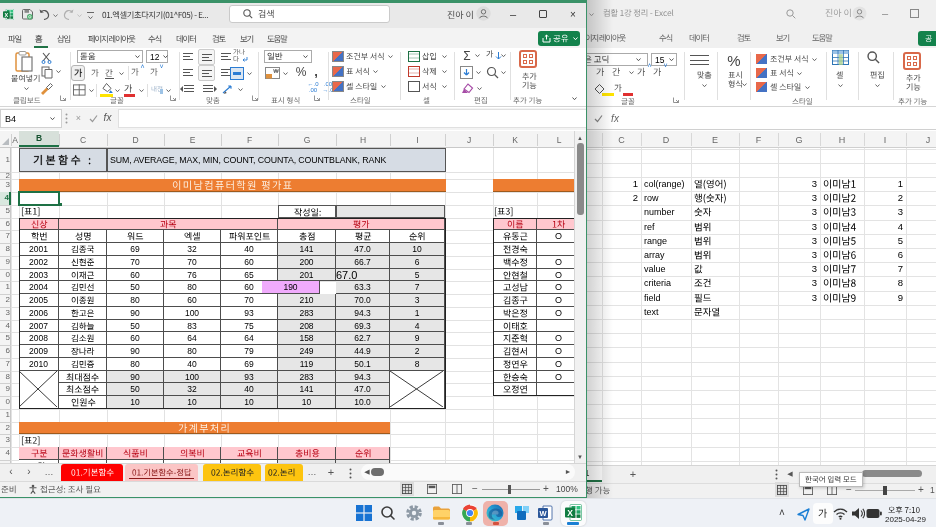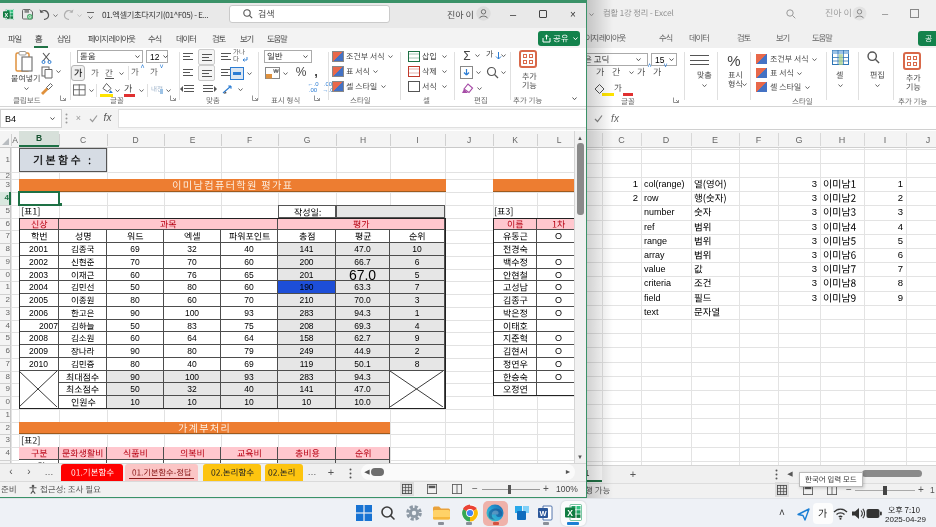--- a/index.html
+++ b/index.html
@@ -1576,20 +1576,23 @@
 <div style="position:absolute;left:19px;top:0.0px;width:88px;height:24.3px;background:#d6dce4;border:1px solid #555;"></div>
 <svg style="position:absolute;left:32.7px;top:0.0px;overflow:visible;" width="61" height="24">
           <g fill="#000" stroke="#000" stroke-width="18" transform="translate(0,16.11) scale(0.011000,-0.011000)">
             <use href="#uAE30" xlink:href="#uAE30" x="0"></use>
             <use href="#uBCF8" xlink:href="#uBCF8" x="1140"></use>
             <use href="#uD568" xlink:href="#uD568" x="2280"></use>
             <use href="#uC218" xlink:href="#uC218" x="3420"></use>
             <use href="#u3A" xlink:href="#u3A" x="5004"></use>
           </g>
         </svg>
+<div style="position:absolute;left:107px;top:0.0px;width:339px;height:24.3px;background:#d6dce4;border:1px solid #555;">
+          <div style="width:100%;height:100%;font-size:8.8px;line-height:23px;padding-left:2px;letter-spacing:-0.1px;">SUM, AVERAGE, MAX, MIN, COUNT, COUNTA, COUNTBLANK, RANK</div>
+        </div>
 <div style="position:absolute;left:19px;top:31.3px;width:427px;height:12.8px;background:#ed7d31;border:none;border-bottom:1.5px solid #9e5a1d;"></div>
 <svg style="position:absolute;left:171.8px;top:31.3px;overflow:visible;" width="121" height="13">
           <g fill="#fdf3e7" transform="translate(0,10.08) scale(0.010300,-0.010300)">
             <use href="#uC774" xlink:href="#uC774" x="0"></use>
             <use href="#uBBF8" xlink:href="#uBBF8" x="1040"></use>
             <use href="#uB0A8" xlink:href="#uB0A8" x="2080"></use>
             <use href="#uCEF4" xlink:href="#uCEF4" x="3120"></use>
             <use href="#uD4E8" xlink:href="#uD4E8" x="4160"></use>
             <use href="#uD130" xlink:href="#uD130" x="5200"></use>
             <use href="#uD559" xlink:href="#uD559" x="6240"></use>
@@ -1802,21 +1805,21 @@
 <div style="position:absolute;left:164px;top:120.6px;width:57px;height:12.8px;background:#fff;border:none;border-right:1px solid #4d4d4d;border-bottom:1px solid #4d4d4d;">
           <div style="width:100%;height:100%;font-size:8.5px;color:#000;line-height:13px;text-align:center;">76</div>
         </div>
 <div style="position:absolute;left:221px;top:120.6px;width:57px;height:12.8px;background:#fff;border:none;border-right:1px solid #4d4d4d;border-bottom:1px solid #4d4d4d;">
           <div style="width:100%;height:100%;font-size:8.5px;color:#000;line-height:13px;text-align:center;">65</div>
         </div>
 <div style="position:absolute;left:278px;top:120.6px;width:58px;height:12.8px;background:#e6e6e6;border:none;border-right:1px solid #4d4d4d;border-bottom:1px solid #4d4d4d;">
           <div style="width:100%;height:100%;font-size:8.5px;color:#000;line-height:13px;text-align:center;">201</div>
         </div>
 <div style="position:absolute;left:336px;top:120.6px;width:54px;height:12.8px;background:#e6e6e6;border:none;border-right:1px solid #4d4d4d;border-bottom:1px solid #4d4d4d;">
-          <div style="width:100%;height:100%;font-size:14px;color:#000;line-height:13px;text-align:center;">67.0</div>
+          <div style="width:100%;height:100%;font-size:11px;color:#000;line-height:13px;">67.0</div>
         </div>
 <div style="position:absolute;left:390px;top:120.6px;width:55px;height:12.8px;background:#e6e6e6;border:none;border-right:1px solid #4d4d4d;border-bottom:1px solid #4d4d4d;">
           <div style="width:100%;height:100%;font-size:8.5px;color:#000;line-height:13px;text-align:center;">5</div>
         </div>
 <div style="position:absolute;left:19px;top:133.3px;width:40px;height:12.8px;background:#fff;border:none;border-right:1px solid #4d4d4d;border-bottom:1px solid #4d4d4d;">
           <div style="width:100%;height:100%;font-size:8.5px;color:#000;line-height:13px;text-align:center;">2004</div>
         </div>
 <div style="position:absolute;left:59px;top:133.3px;width:48px;height:12.8px;background:#fff;border:none;border-right:1px solid #4d4d4d;border-bottom:1px solid #4d4d4d;">
           <svg style="position:absolute;left:12.3px;top:0.0px;overflow:visible;" width="23" height="13">
             <g fill="#000" transform="translate(0,9.44) scale(0.008500,-0.008500)">
@@ -1828,21 +1831,21 @@
         </div>
 <div style="position:absolute;left:107px;top:133.3px;width:57px;height:12.8px;background:#fff;border:none;border-right:1px solid #4d4d4d;border-bottom:1px solid #4d4d4d;">
           <div style="width:100%;height:100%;font-size:8.5px;color:#000;line-height:13px;text-align:center;">50</div>
         </div>
 <div style="position:absolute;left:164px;top:133.3px;width:57px;height:12.8px;background:#fff;border:none;border-right:1px solid #4d4d4d;border-bottom:1px solid #4d4d4d;">
           <div style="width:100%;height:100%;font-size:8.5px;color:#000;line-height:13px;text-align:center;">80</div>
         </div>
 <div style="position:absolute;left:221px;top:133.3px;width:57px;height:12.8px;background:#fff;border:none;border-right:1px solid #4d4d4d;border-bottom:1px solid #4d4d4d;">
           <div style="width:100%;height:100%;font-size:8.5px;color:#000;line-height:13px;text-align:center;">60</div>
         </div>
-<div style="position:absolute;left:278px;top:133.3px;width:58px;height:12.8px;background:#1d4ed8;border:none;border-right:1px solid #4d4d4d;border-bottom:1px solid #4d4d4d;">
+<div style="position:absolute;left:262px;top:133.3px;width:58px;height:12.8px;background:#f0abfc;border:none;border-right:1px solid #4d4d4d;border-bottom:1px solid #4d4d4d;">
           <div style="width:100%;height:100%;font-size:8.5px;color:#000;line-height:13px;text-align:center;">190</div>
         </div>
 <div style="position:absolute;left:336px;top:133.3px;width:54px;height:12.8px;background:#e6e6e6;border:none;border-right:1px solid #4d4d4d;border-bottom:1px solid #4d4d4d;">
           <div style="width:100%;height:100%;font-size:8.5px;color:#000;line-height:13px;text-align:center;">63.3</div>
         </div>
 <div style="position:absolute;left:390px;top:133.3px;width:55px;height:12.8px;background:#e6e6e6;border:none;border-right:1px solid #4d4d4d;border-bottom:1px solid #4d4d4d;">
           <div style="width:100%;height:100%;font-size:8.5px;color:#000;line-height:13px;text-align:center;">7</div>
         </div>
 <div style="position:absolute;left:19px;top:146.1px;width:40px;height:12.8px;background:#fff;border:none;border-right:1px solid #4d4d4d;border-bottom:1px solid #4d4d4d;">
           <div style="width:100%;height:100%;font-size:8.5px;color:#000;line-height:13px;text-align:center;">2005</div>
@@ -1898,21 +1901,21 @@
 <div style="position:absolute;left:278px;top:158.8px;width:58px;height:12.8px;background:#e6e6e6;border:none;border-right:1px solid #4d4d4d;border-bottom:1px solid #4d4d4d;">
           <div style="width:100%;height:100%;font-size:8.5px;color:#000;line-height:13px;text-align:center;">283</div>
         </div>
 <div style="position:absolute;left:336px;top:158.8px;width:54px;height:12.8px;background:#e6e6e6;border:none;border-right:1px solid #4d4d4d;border-bottom:1px solid #4d4d4d;">
           <div style="width:100%;height:100%;font-size:8.5px;color:#000;line-height:13px;text-align:center;">94.3</div>
         </div>
 <div style="position:absolute;left:390px;top:158.8px;width:55px;height:12.8px;background:#e6e6e6;border:none;border-right:1px solid #4d4d4d;border-bottom:1px solid #4d4d4d;">
           <div style="width:100%;height:100%;font-size:8.5px;color:#000;line-height:13px;text-align:center;">1</div>
         </div>
 <div style="position:absolute;left:19px;top:171.6px;width:40px;height:12.8px;background:#fff;border:none;border-right:1px solid #4d4d4d;border-bottom:1px solid #4d4d4d;">
-          <div style="width:100%;height:100%;font-size:8.5px;color:#000;line-height:13px;text-align:right;">2007</div>
+          <div style="width:100%;height:100%;font-size:8.5px;color:#000;line-height:13px;text-align:center;">2007</div>
         </div>
 <div style="position:absolute;left:59px;top:171.6px;width:48px;height:12.8px;background:#fff;border:none;border-right:1px solid #4d4d4d;border-bottom:1px solid #4d4d4d;">
           <svg style="position:absolute;left:12.3px;top:0.0px;overflow:visible;" width="23" height="13">
             <g fill="#000" transform="translate(0,9.44) scale(0.008500,-0.008500)">
               <use href="#uAE40" xlink:href="#uAE40" x="0"></use>
               <use href="#uD558" xlink:href="#uD558" x="920"></use>
               <use href="#uB298" xlink:href="#uB298" x="1840"></use>
             </g>
           </svg>
         </div>

